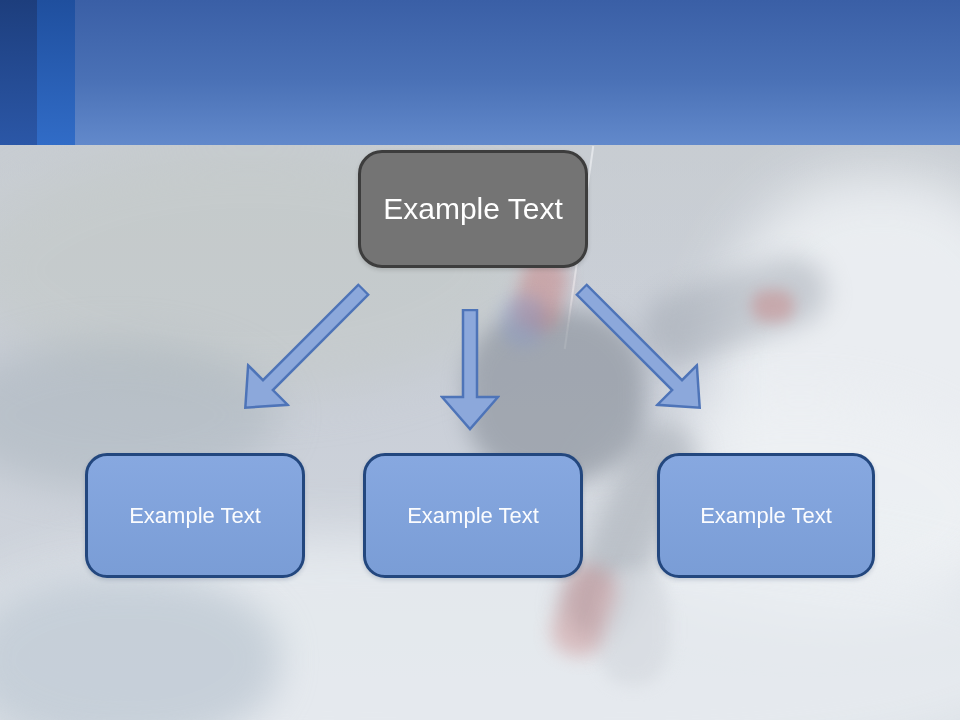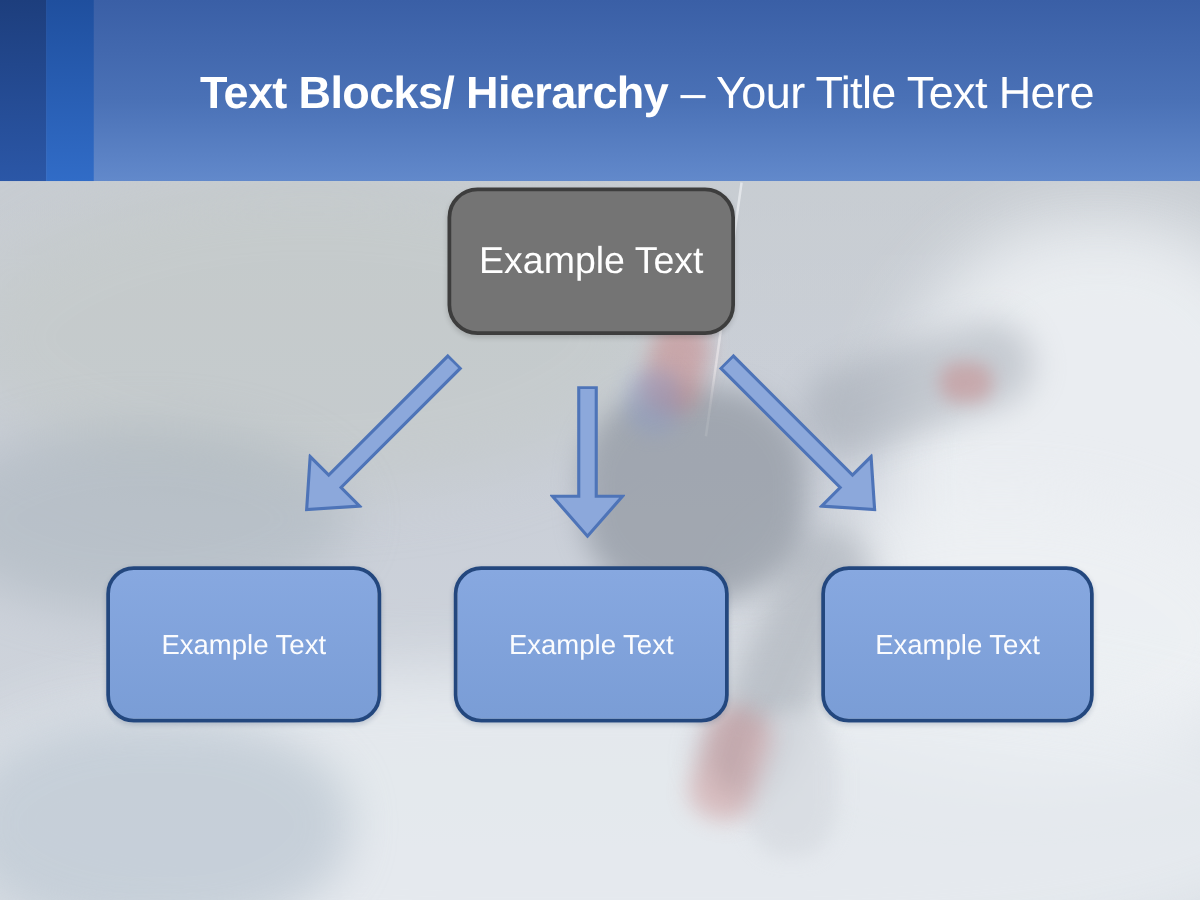--- a/index.html
+++ b/index.html
@@ -89,23 +89,20 @@
   .arrow-left{left:274px;top:264px;transform:rotate(45deg);}
   .arrow-mid{left:440px;top:309px;}
   .arrow-right{left:611px;top:264px;transform:rotate(-45deg);}
 </style>
 </head>
 <body>
 
 <div class="header">
   <div class="stripe1"></div>
   <div class="stripe2"></div>
-  <div class="slide-title">
-    <span class="t-bold">Text Blocks/ Hierarchy</span><span class="t-reg">– Your Title Text Here</span>
-  </div>
 </div>
 
 <div class="main">
   <div class="blob bg-haze-top"></div>
   <div class="blob bg-land-left"></div>
   <div class="blob bg-darkcloud-left"></div>
   <div class="blob bg-cloud-right-big"></div>
   <div class="blob bg-cloud-right-mid"></div>
   <div class="blob bg-cloud-bottom"></div>
   <div class="blob bg-city-bl"></div>

